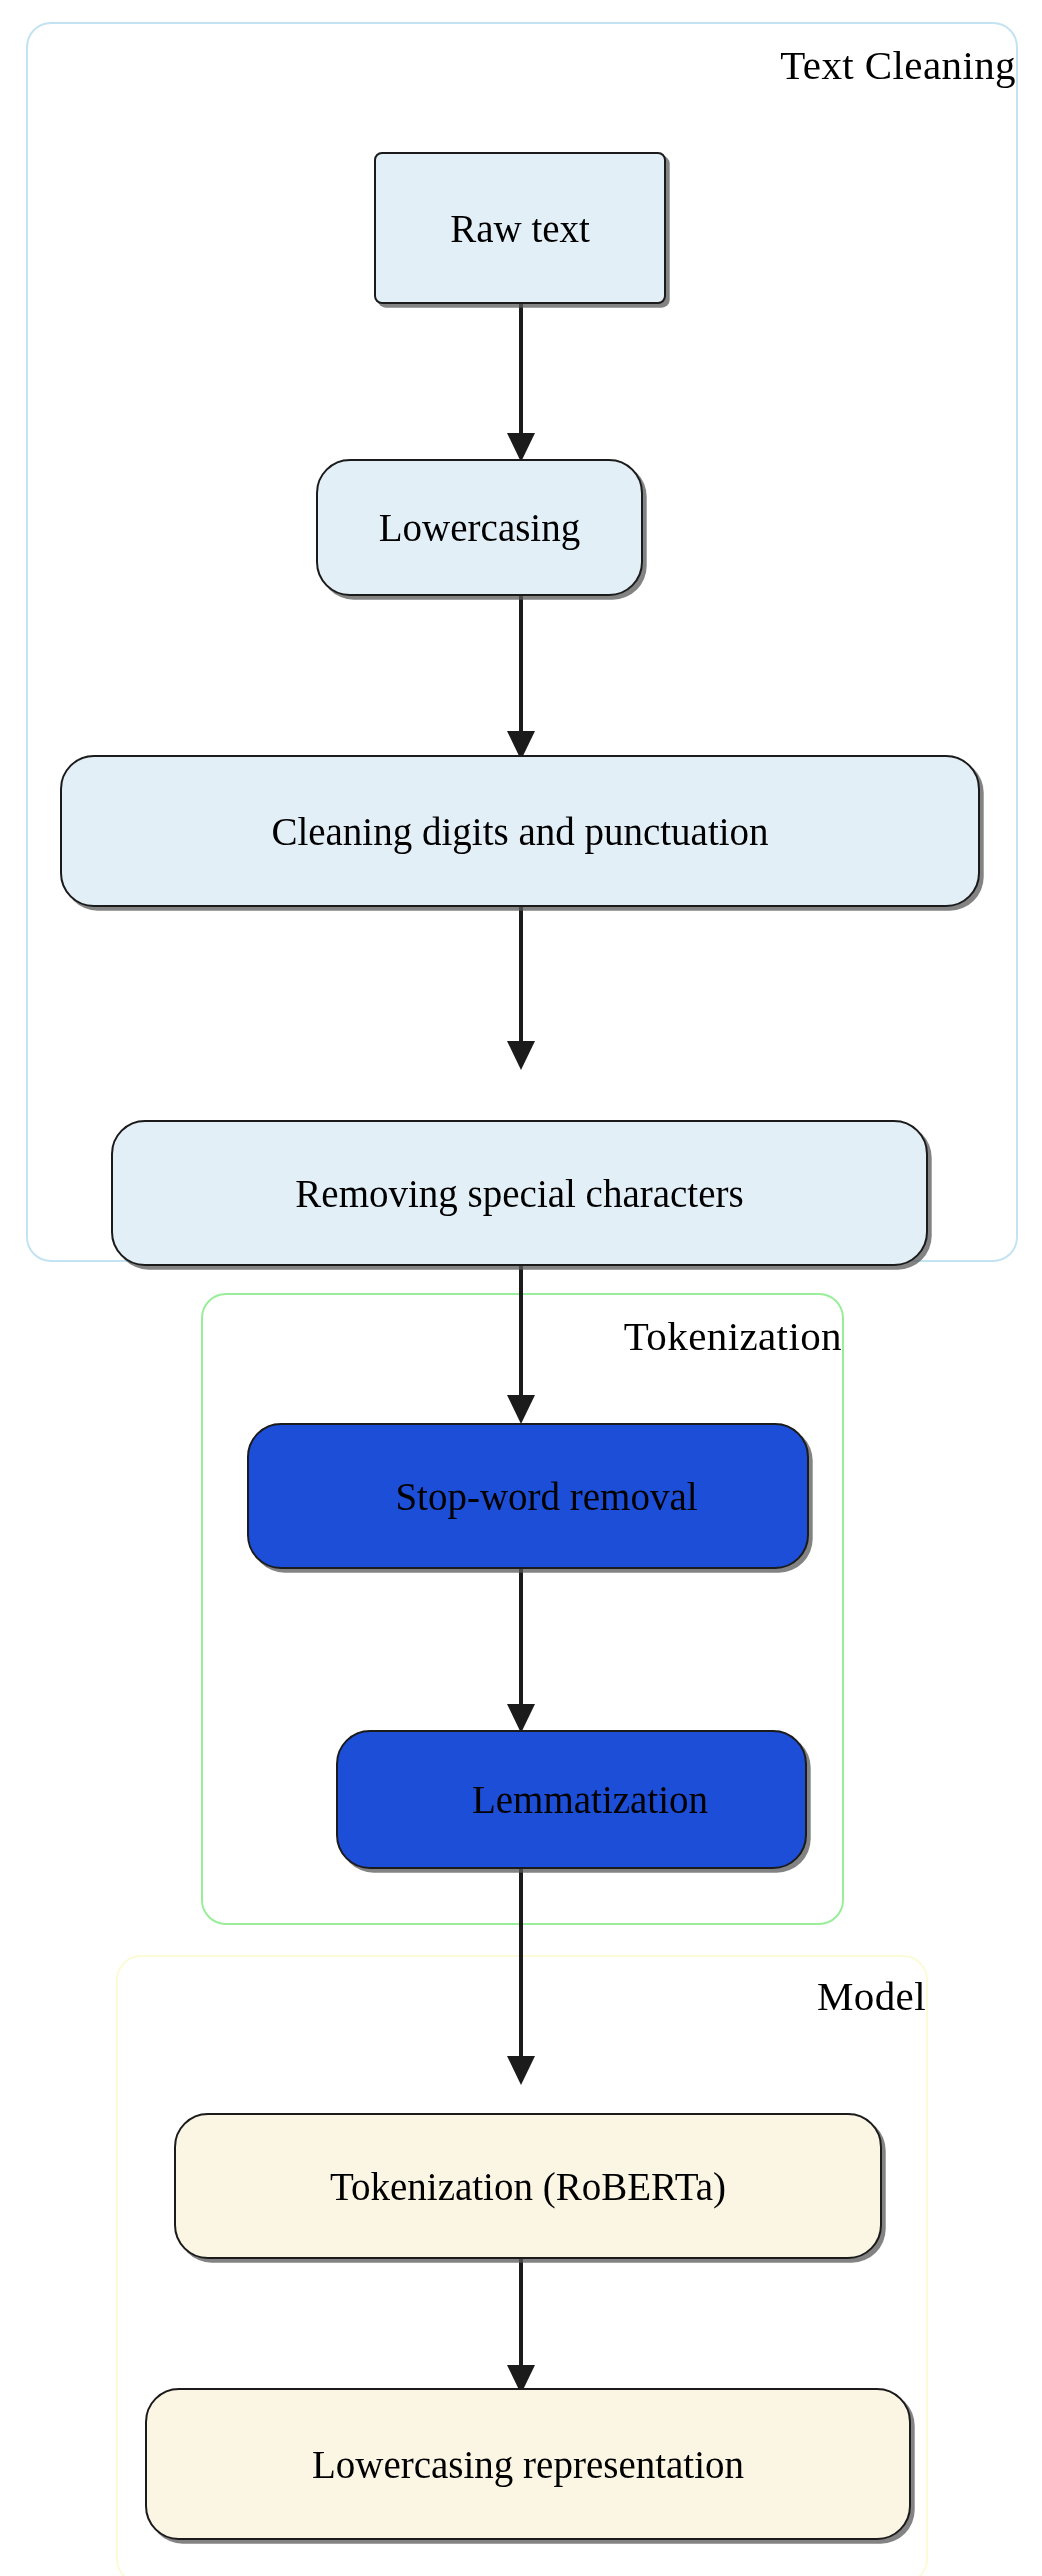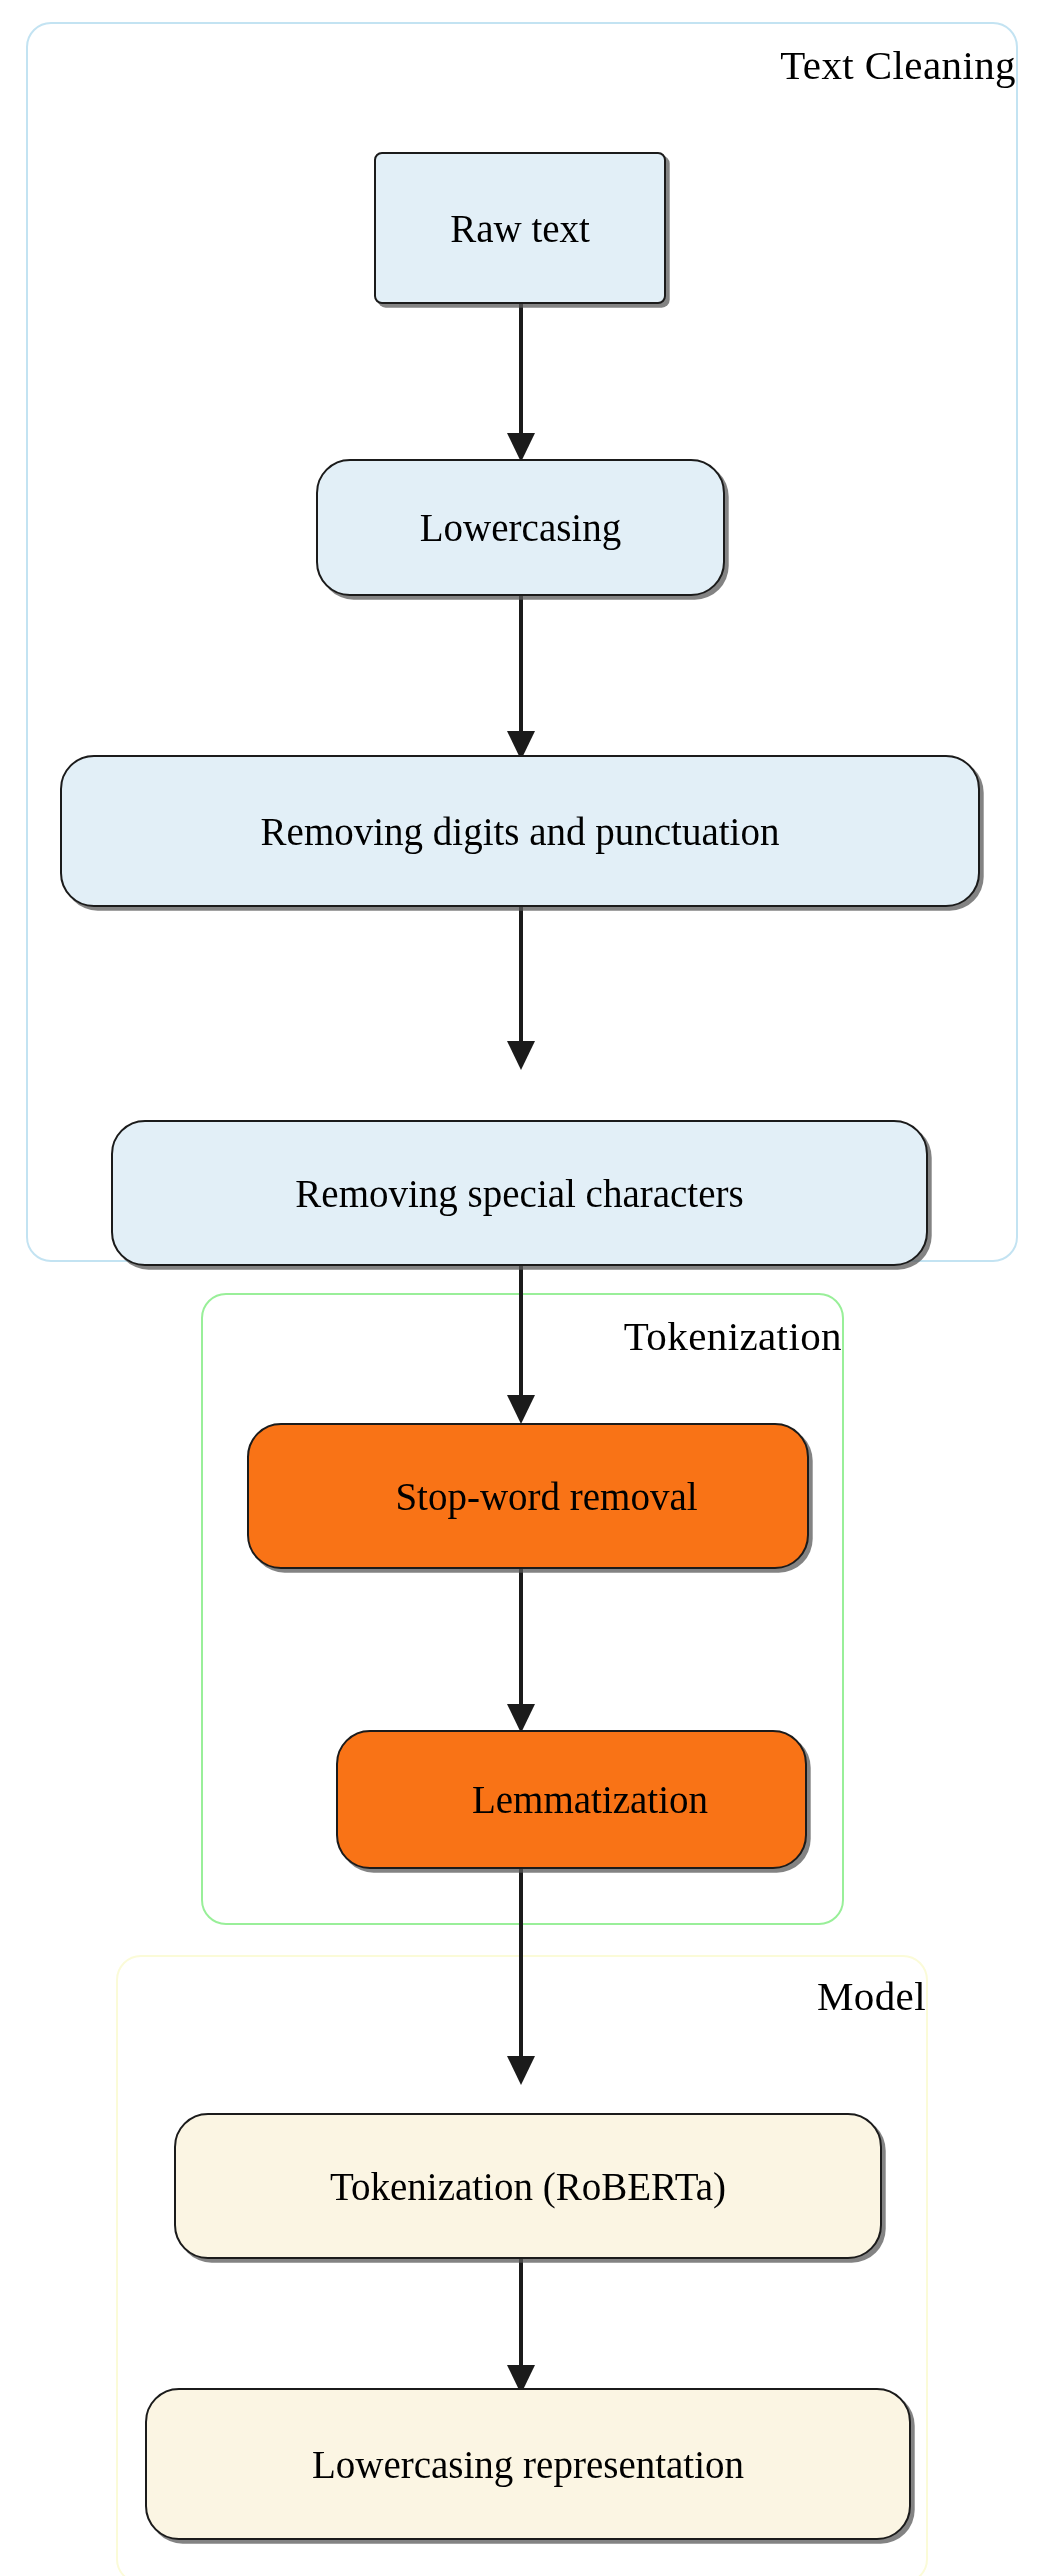--- a/index.html
+++ b/index.html
@@ -68,21 +68,21 @@
     align-items: center;
     justify-content: center;
     color: #000000;
     font-size: 39px;
     line-height: 1;
     white-space: nowrap;
     box-shadow: 3.7px 3.7px 0 0 rgba(90,90,90,0.75);
     z-index: 3;
   }
   .node.blue  { background: #e2eff7; }
-  .node.green { background: #f97316; padding-left: 37px; }
+  .node.green { background: #1d4ed8; padding-left: 37px; }
   .node.cream { background: #fbf5e3; }
 
   
   .edge {
     position: absolute;
     width: 3.7px;
     background: #1b1b1b;
     z-index: 2;
   }
   .arrowhead {
@@ -130,26 +130,26 @@
   <div class="edge" style="left: 519px; top: 1866px; height: 196px;"></div>
   <div class="arrowhead" style="left: 507px; top: 2056px;"></div>
 
   <div class="edge" style="left: 519px; top: 2227px; height: 139px;"></div>
   <div class="arrowhead" style="left: 507px; top: 2365px;"></div>
 
   <div class="node blue" id="node-raw-text" style="left: 374px; top: 152px; width: 292px; height: 152px; border-radius: 8px;">
     <span>Raw text</span>
   </div>
 
-  <div class="node blue" id="node-lowercasing" style="left: 316px; top: 459px; width: 409px; height: 137px;">
+  <div class="node blue" id="node-lowercasing" style="left: 316px; top: 459px; width: 327px; height: 137px;">
     <span>Lowercasing</span>
   </div>
 
   <div class="node blue" id="node-remove-digits" style="left: 60px; top: 755px; width: 920px; height: 152px;">
-    <span>Removing digits and punctuation</span>
+    <span>Cleaning digits and punctuation</span>
   </div>
 
   <div class="node blue" id="node-remove-special" style="left: 111px; top: 1120px; width: 817px; height: 146px;">
     <span>Removing special characters</span>
   </div>
 
   <div class="node green" id="node-stopword" style="left: 247px; top: 1423px; width: 562px; height: 146px;">
     <span>Stop-word removal</span>
   </div>
 

